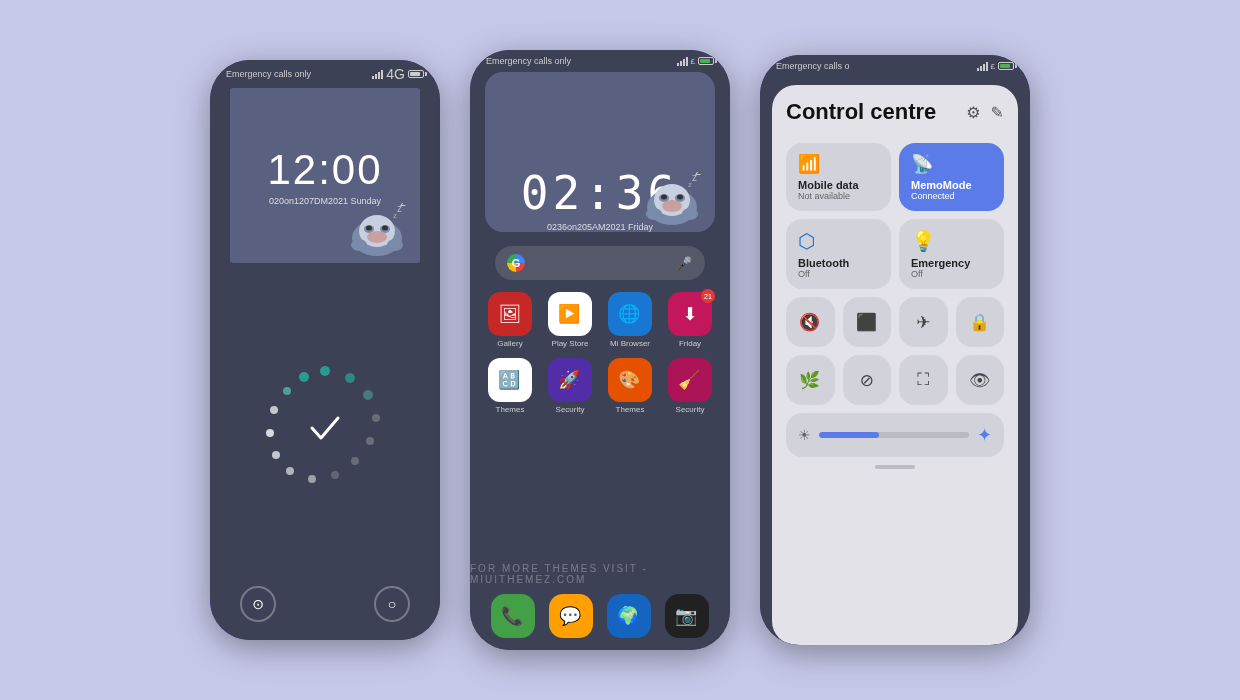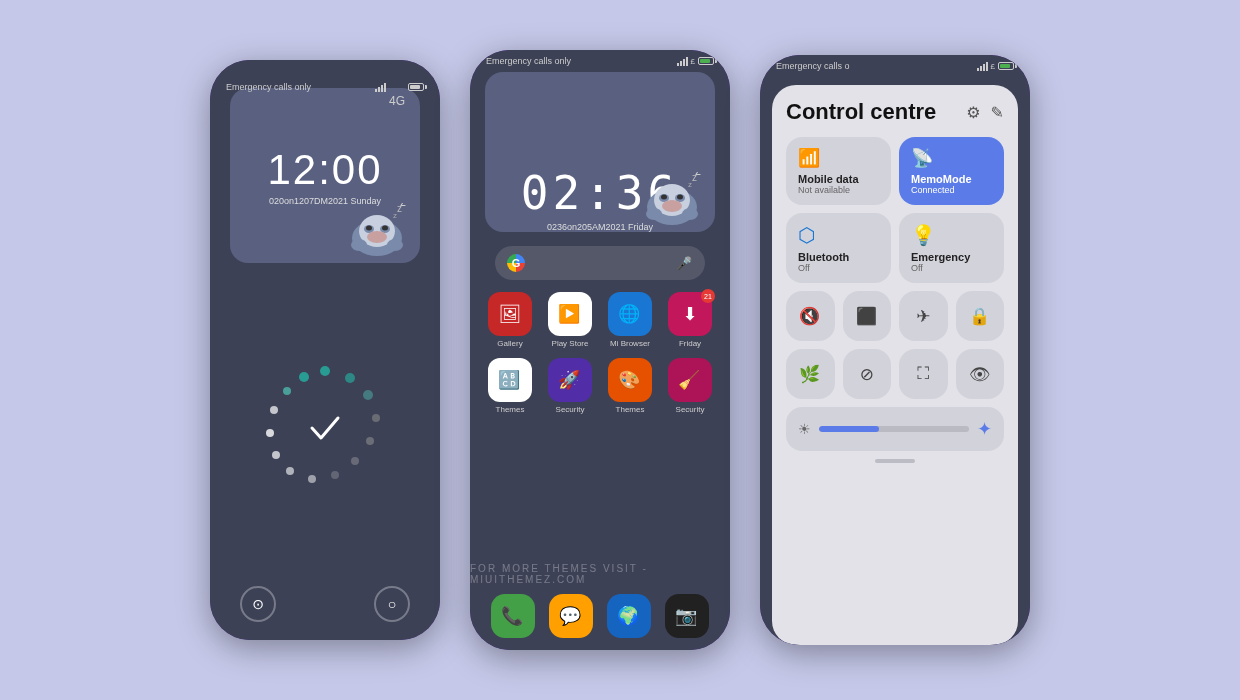--- a/index.html
+++ b/index.html
@@ -58,21 +58,21 @@
       background: #3d4155;
       position: relative;
       display: flex;
       flex-direction: column;
       align-items: center;
     }
     .phone1 .top-widget {
       width: 190px;
       height: 175px;
       background: #5a6080;
-      border-radius: 18px;
+      border-radius: 3px;
       margin-top: 28px;
       position: relative;
       overflow: hidden;
       display: flex;
       flex-direction: column;
       align-items: center;
       justify-content: center;
     }
     .phone1 .clock-time {
       font-size: 42px;
@@ -262,21 +262,21 @@
       background: rgba(240,240,245,0.92);
       border-radius: 24px;
       margin: 30px 12px 0;
       padding: 14px 14px 18px;
       flex: 1;
     }
     .cc-header {
       display: flex;
       justify-content: space-between;
       align-items: center;
-      margin-bottom: 12px;
+      margin-bottom: 18px;
     }
     .cc-title {
       font-size: 22px;
       font-weight: 600;
       color: #111;
     }
     .cc-header-icons {
       display: flex;
       gap: 10px;
       color: #555;
@@ -421,21 +421,21 @@
 
       <div class="status-bar">
         <span>Emergency calls only</span>
         <div class="signal-icons">
           <div class="signal-bar">
             <span style="height:3px"></span>
             <span style="height:5px"></span>
             <span style="height:7px"></span>
             <span style="height:9px"></span>
           </div>
-          <span style="font-size:12px;margin-top:28px;">4G</span>
+          <span style="font-size:14px;">4G</span>
           <div class="battery-icon"></div>
         </div>
       </div>
 
       <div class="top-widget">
         <div class="clock-time">12:00</div>
         <div class="clock-date">020on1207DM2021 Sunday</div>
 
         <div class="pokemon-snorlax">
           <svg viewBox="0 0 65 55" class="snorlax-svg">

